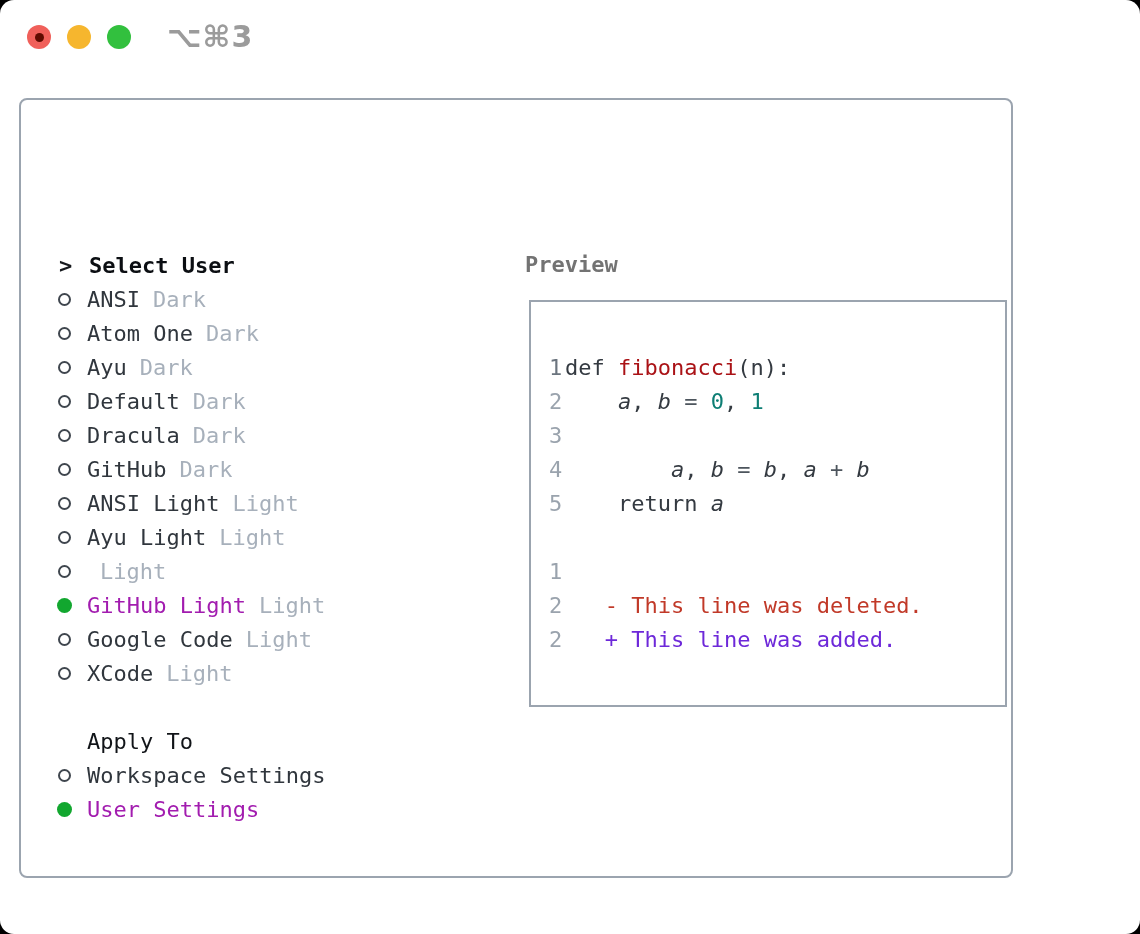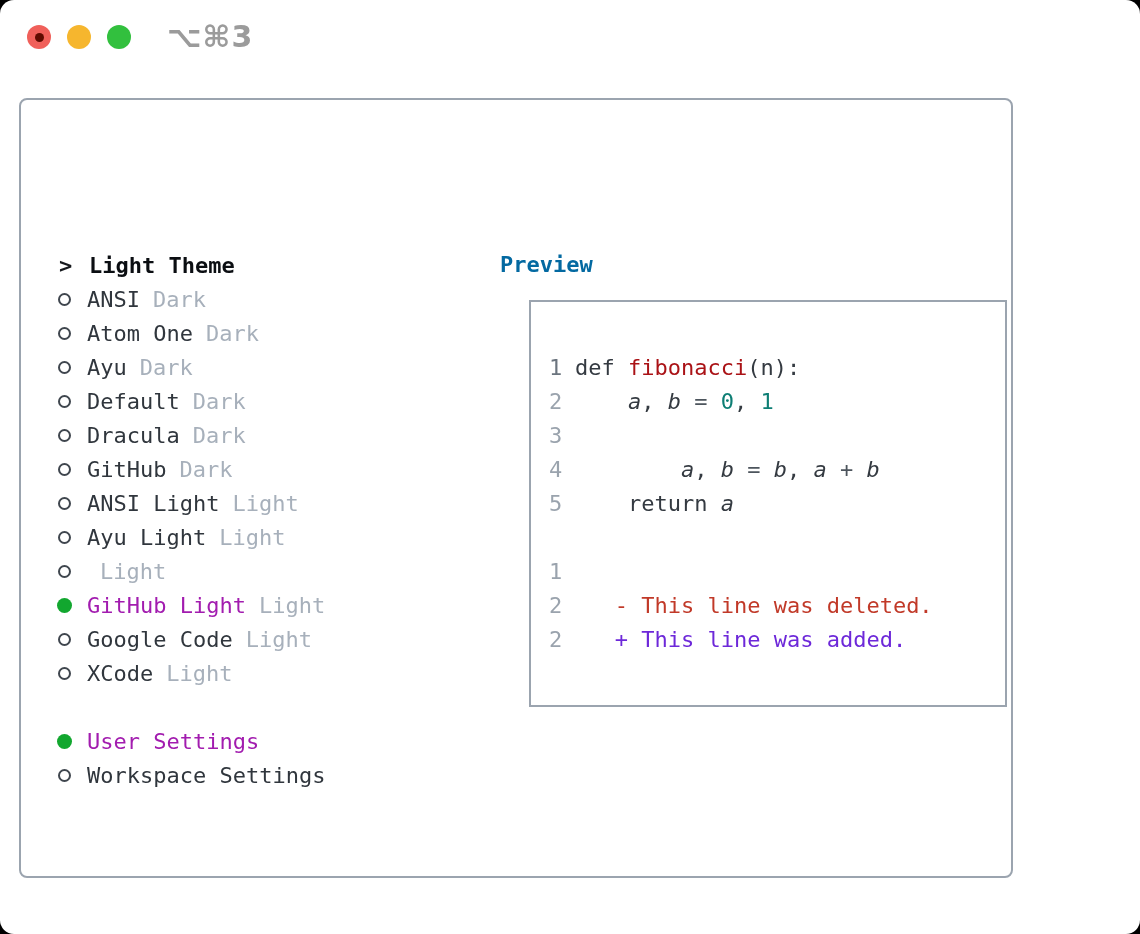--- a/index.html
+++ b/index.html
@@ -48,33 +48,33 @@
   .item-name.selected { color:#a21caf; }
   .item-variant { color:#a7b0bb; margin-left:13px; }
   .apply-hdr { color:#111418; }
   .spacer { height:34px; }
   .help {
     position:absolute; left:38px; top:760px;
     font-size:22px; line-height:34px; color:#a7b0bb; white-space:pre;
   }
   
   .preview-label {
-    position:absolute; left:479px; top:148px;
-    font-size:22px; line-height:34px; font-weight:bold; color:#0369a1;
+    position:absolute; left:504px; top:148px;
+    font-size:22px; line-height:34px; font-weight:bold; color:#737373;
   }
   .preview-box {
     position:absolute; left:508px; top:200px;
     width:478px; height:407px; box-sizing:border-box;
     border:2px solid #9ba4af; background:#fff;
   }
   .code-area { position:absolute; left:18px; top:48px; font-size:22px; }
   .code-row { display:flex; height:34px; align-items:center; white-space:pre; }
   .gutter { width:13px; flex:none; color:#9aa3ad; }
   .gutter.hl { color:#6b747e; }
-  .code-text { margin-left:13px; white-space:pre; }
+  .code-text { margin-left:3px; white-space:pre; }
   .tk-pl  { color:#343a41; }
   .tk-kw  { color:#343a41; }
   .tk-fn  { color:#aa1216; }
   .tk-num { color:#0d7e74; }
   .tk-bi  { color:#1190cd; }
   .tk-var { color:#343a41; font-style:italic; }
   .tk-op  { color:#4d555d; }
   .diff-ctx { color:#8e969d; }
   .diff-del { color:#c13928; }
   .diff-add { color:#6d28d9; }
@@ -89,40 +89,44 @@
     </span>
   <span class="traffic tl-yellow"></span>
   <span class="traffic tl-green"></span>
   <span class="shortcut">⌥⌘3</span>
 
   <div class="panel">
 
     <div class="left-col">
       <div class="row">
         <span class="marker hdr-caret">&gt;</span>
-        <span class="hdr-label">Light Theme</span>
+        <span class="hdr-label">Select User</span>
       </div>
       <div id="theme-list">
           <div class="row"><span class="marker"><span class="dot"></span></span><span class="item-name">ANSI</span><span class="item-variant">Dark</span></div>
           <div class="row"><span class="marker"><span class="dot"></span></span><span class="item-name">Atom One</span><span class="item-variant">Dark</span></div>
           <div class="row"><span class="marker"><span class="dot"></span></span><span class="item-name">Ayu</span><span class="item-variant">Dark</span></div>
           <div class="row"><span class="marker"><span class="dot"></span></span><span class="item-name">Default</span><span class="item-variant">Dark</span></div>
           <div class="row"><span class="marker"><span class="dot"></span></span><span class="item-name">Dracula</span><span class="item-variant">Dark</span></div>
           <div class="row"><span class="marker"><span class="dot"></span></span><span class="item-name">GitHub</span><span class="item-variant">Dark</span></div>
           <div class="row"><span class="marker"><span class="dot"></span></span><span class="item-name">ANSI Light</span><span class="item-variant">Light</span></div>
           <div class="row"><span class="marker"><span class="dot"></span></span><span class="item-name">Ayu Light</span><span class="item-variant">Light</span></div>
           <div class="row"><span class="marker"><span class="dot"></span></span><span class="item-variant">Light</span></div>
           <div class="row"><span class="marker"><span class="dot filled"></span></span><span class="item-name selected">GitHub Light</span><span class="item-variant">Light</span></div>
           <div class="row"><span class="marker"><span class="dot"></span></span><span class="item-name">Google Code</span><span class="item-variant">Light</span></div>
           <div class="row"><span class="marker"><span class="dot"></span></span><span class="item-name">XCode</span><span class="item-variant">Light</span></div>
         </div>
       <div class="spacer"></div>
+      <div class="row">
+        <span class="marker"></span>
+        <span class="apply-hdr">Apply To</span>
+      </div>
       <div id="apply-list">
+          <div class="row"><span class="marker"><span class="dot"></span></span><span class="item-name">Workspace Settings</span></div>
           <div class="row"><span class="marker"><span class="dot filled"></span></span><span class="item-name selected">User Settings</span></div>
-          <div class="row"><span class="marker"><span class="dot"></span></span><span class="item-name">Workspace Settings</span></div>
         </div>
     </div>
 
     <div class="help">
       <div>(Use Enter to select, Tab to</div>
       
     </div>
 
     <div class="preview-label">Preview</div>
 

